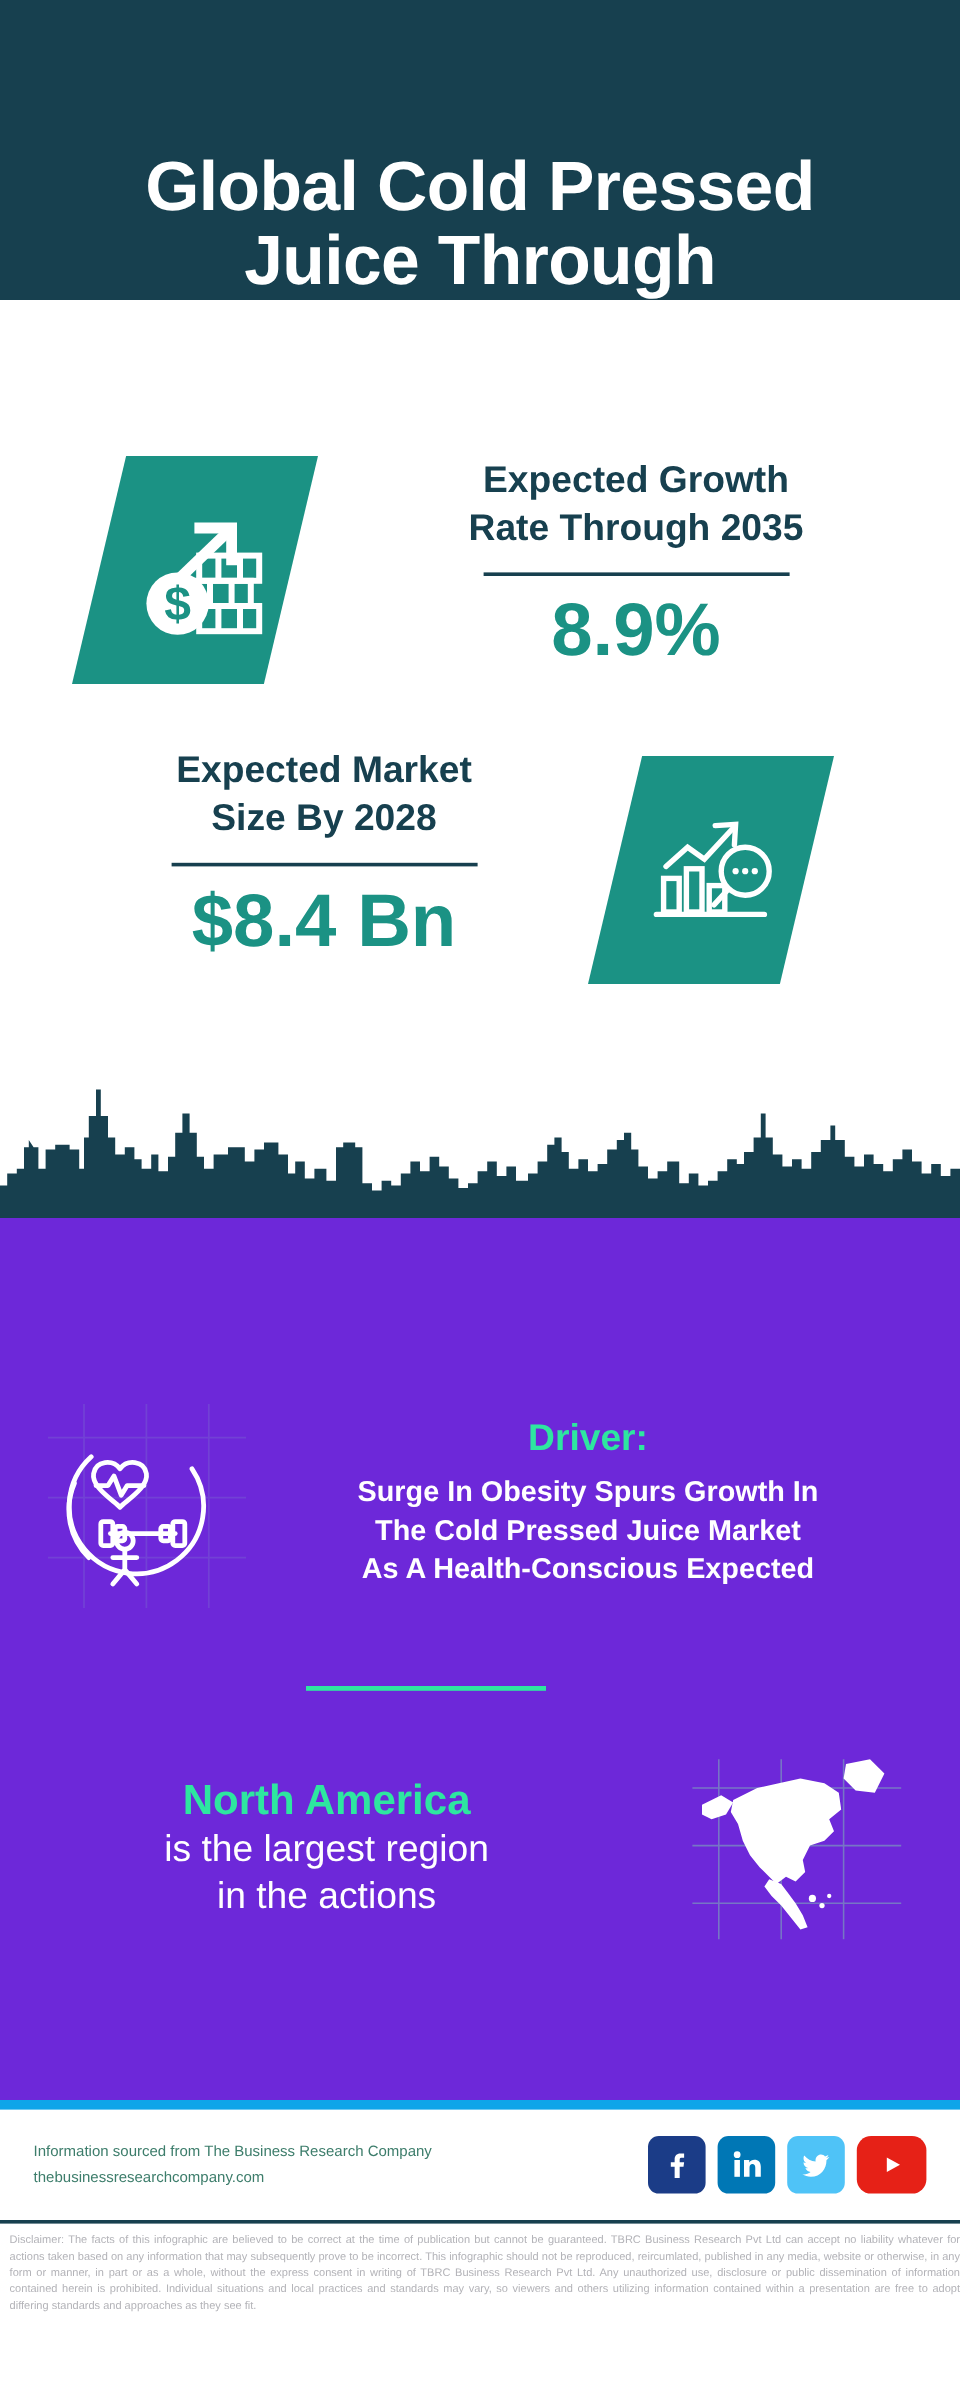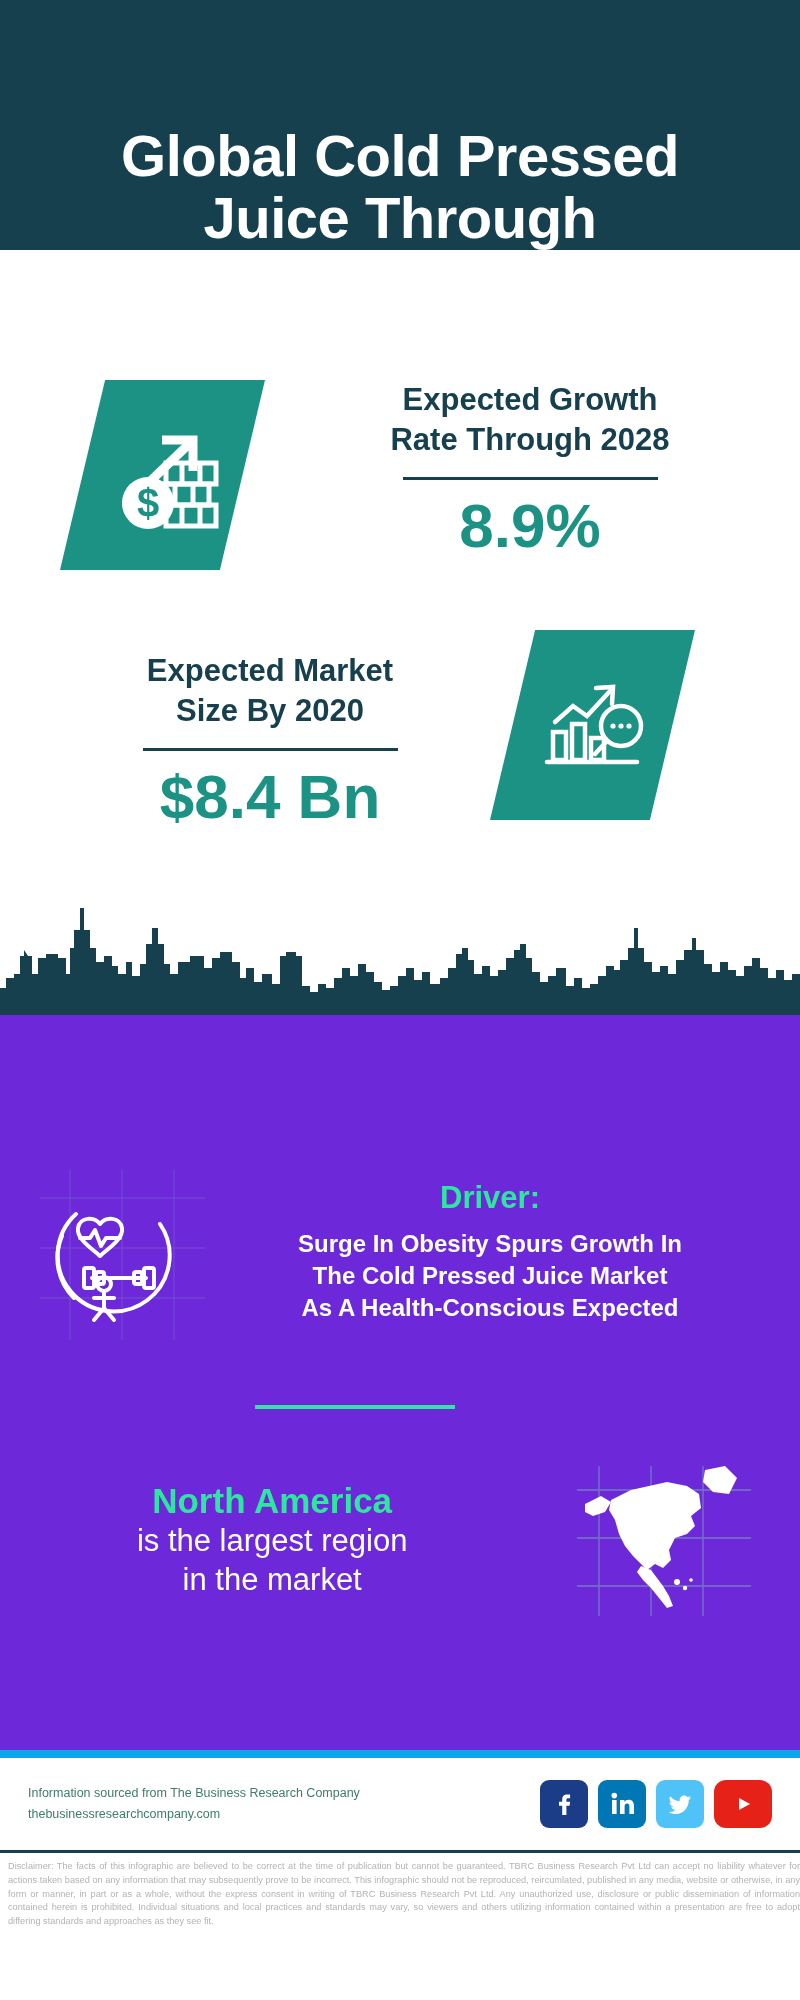--- a/index.html
+++ b/index.html
@@ -41,21 +41,21 @@
     background:#1b9284;
     display:flex; align-items:center; justify-content:center;
   }
   .para.left  { left:60px;  top:130px; width:205px; height:190px;
                 clip-path:polygon(22% 0,100% 0,78% 100%,0 100%); }
   .para.right { left:490px; top:380px; width:205px; height:190px;
                 clip-path:polygon(22% 0,100% 0,78% 100%,0 100%); }
 
   .stat-block { position:absolute; text-align:center; }
   .stat-block.first  { left:300px; top:130px; width:460px; }
-  .stat-block.second { left:40px;  top:401px; width:460px; }
+  .stat-block.second { left:40px;  top:372px; width:460px; }
 
   .stat-label {
     color:#17404f;
     font-size:31px;
     font-weight:bold;
     line-height:1.28;
   }
   .stat-rule {
     width:255px; height:3px;
     background:#17404f;
@@ -196,30 +196,30 @@
         </g>
 
         <circle cx="44" cy="84" r="26" fill="#fff"></circle>
         <text x="44" y="98" font-family="Liberation Sans, sans-serif" font-size="40" font-weight="bold" fill="#1b9284" text-anchor="middle">$</text>
       </svg>
     </div>
 
     <div class="stat-block first">
       <div class="stat-label">
         <div>Expected Growth</div>
-        <div>Rate Through 2028</div>
+        <div>Rate Through 2035</div>
       </div>
       <div class="stat-rule"></div>
       <div class="stat-value">8.9%</div>
     </div>
 
     <div class="stat-block second">
       <div class="stat-label">
         <div>Expected Market</div>
-        <div>Size By 2020</div>
+        <div>Size By 2028</div>
       </div>
       <div class="stat-rule"></div>
       <div class="stat-value">$8.4 Bn</div>
     </div>
 
     <div class="para right">
       <svg width="120" height="110" viewBox="0 0 120 110">
         <g fill="none" stroke="#fff" stroke-width="4.5" stroke-linecap="round">
 
           <polyline points="22,52 40,36 54,46 78,20"></polyline>
@@ -310,21 +310,21 @@
         </div>
       </div>
     </div>
 
     <div class="mid-rule"></div>
 
     <div class="region-row">
       <div class="region-text">
         <div class="region-name">North America</div>
         <div class="region-sub">is the largest region</div>
-        <div class="region-sub">in the market</div>
+        <div class="region-sub">in the actions</div>
       </div>
       <div class="region-map-wrap">
         <svg width="185" height="160" viewBox="0 0 185 160">
           <g stroke="#7fb7b6" stroke-width="1.3" fill="none" opacity="0.55">
             <line x1="28" y1="6" x2="28" y2="156"></line>
             <line x1="80" y1="6" x2="80" y2="156"></line>
             <line x1="132" y1="6" x2="132" y2="156"></line>
             <line x1="6" y1="30" x2="180" y2="30"></line>
             <line x1="6" y1="78" x2="180" y2="78"></line>
             <line x1="6" y1="126" x2="180" y2="126"></line>

